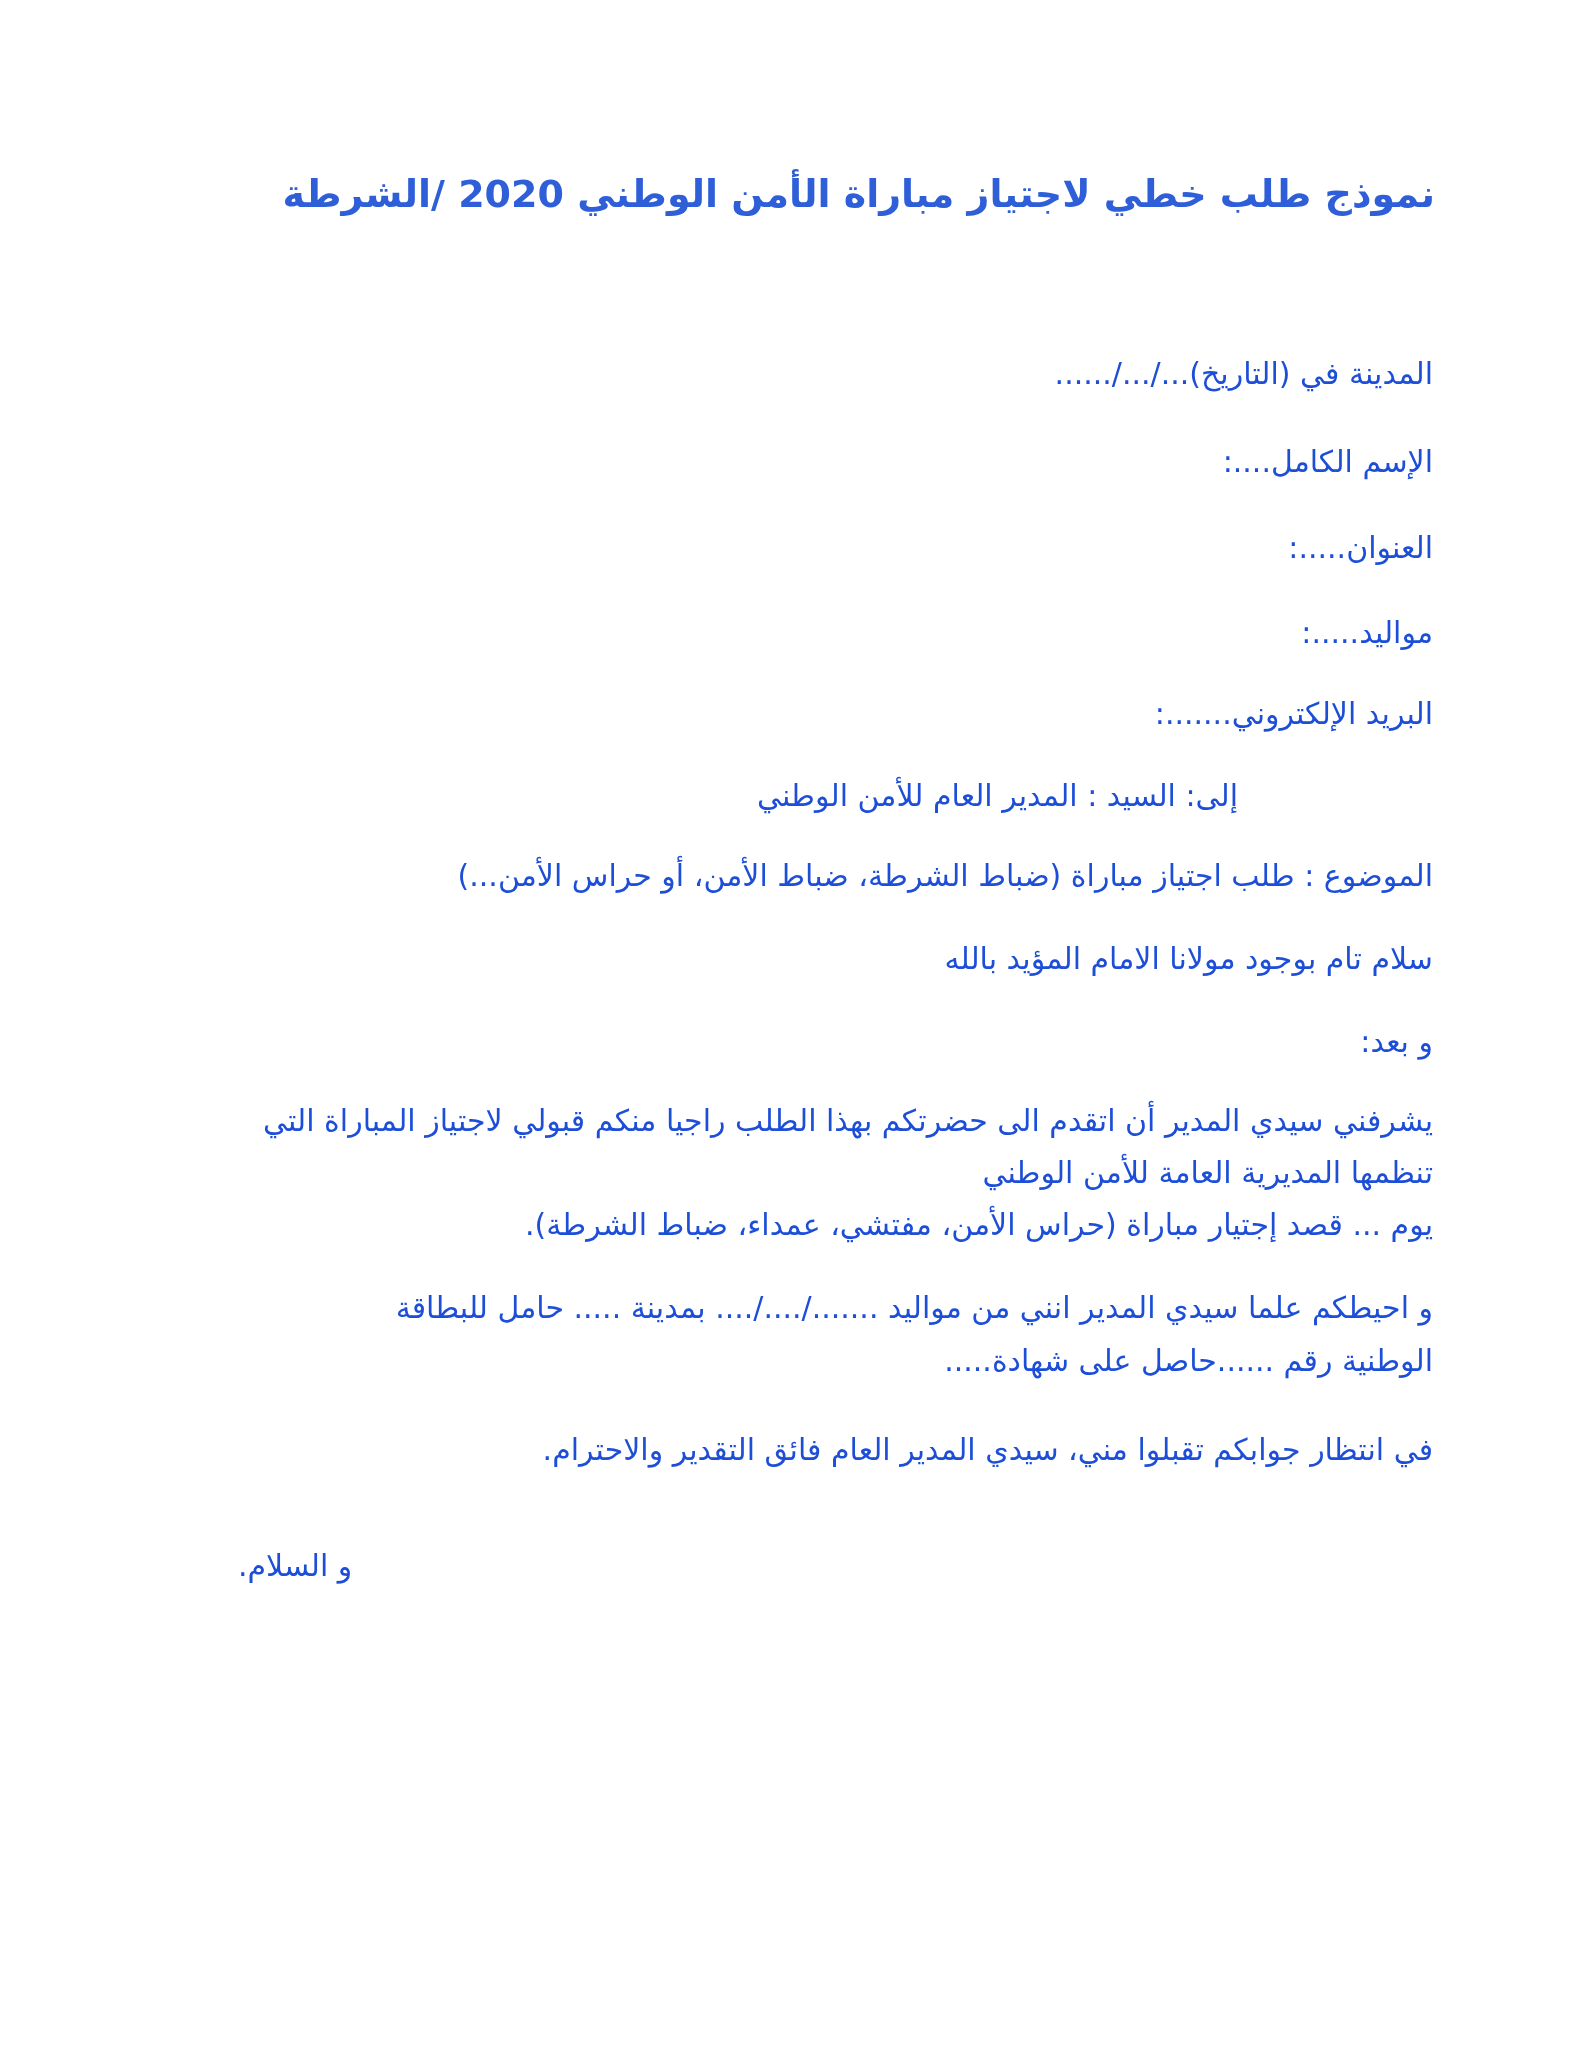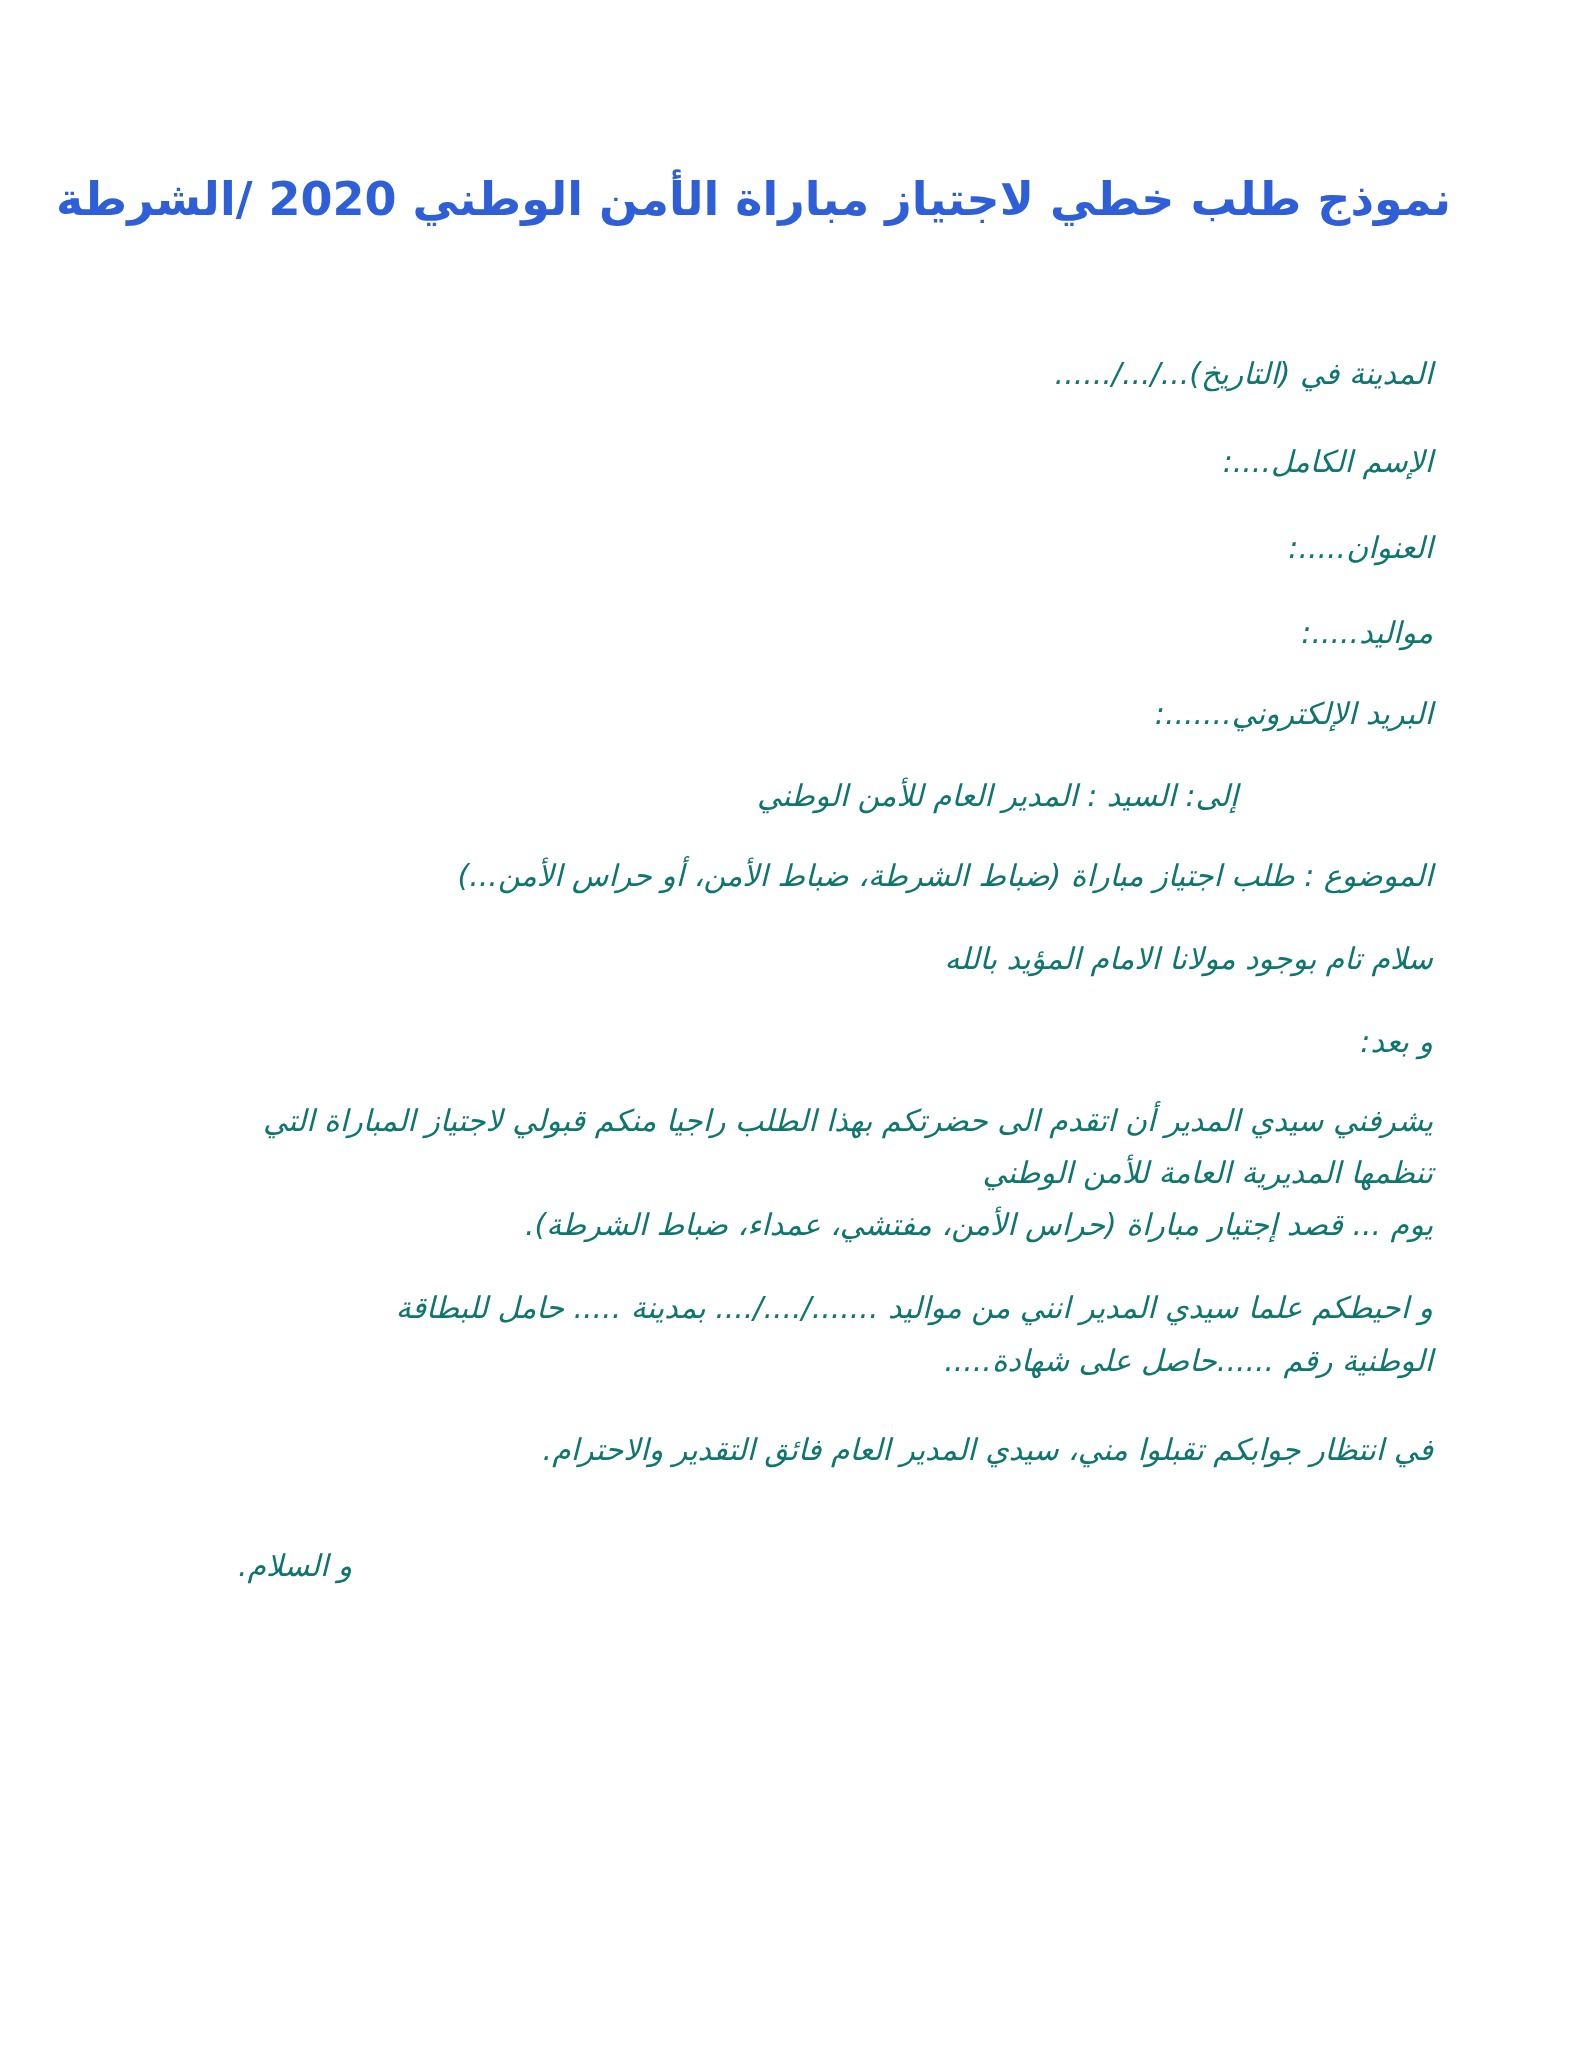--- a/index.html
+++ b/index.html
@@ -16,37 +16,36 @@
     position: relative;
     width: 1583px;
     height: 2048px;
     background: #ffffff;
     direction: rtl;
     overflow: hidden;
   }
   .doc-title {
     position: absolute;
     top: 172px;
-    right: 132px;
+    right: 148px;
     left: 300px;
     text-align: center;
-    font-size: 46px;
+    font-size: 38px;
     font-weight: bold;
     white-space: nowrap;
     letter-spacing: 0.5px;
   }
   .line {
     position: absolute;
     right: 150px;
     font-size: 30px;
-    color: #0f766e;
+    color: #1d4ed8;
     white-space: nowrap;
     direction: rtl;
     unicode-bidi: plaintext;
-    font-style: italic;
   }
   .indented {
     right: 345px;
   }
   .closing {
     right: auto;
     left: 238px;
   }
 </style>
 </head>

